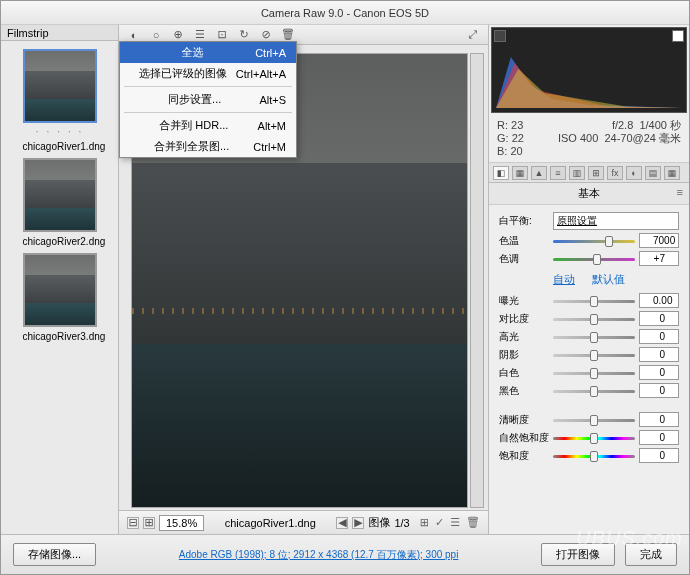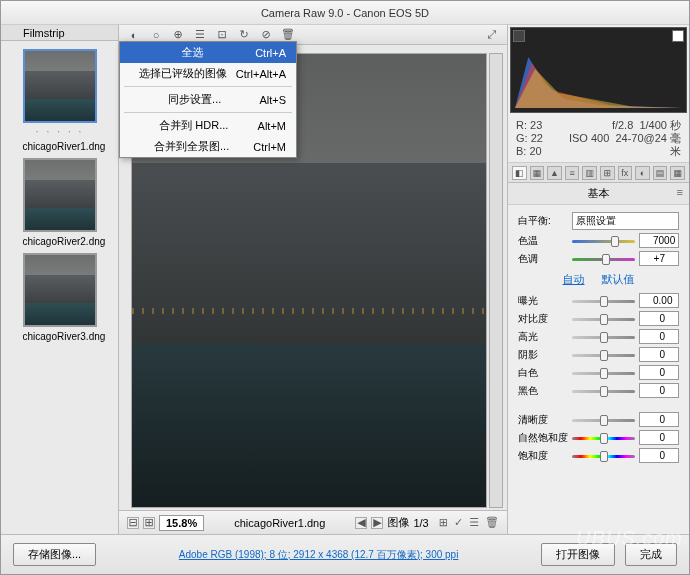--- a/index.html
+++ b/index.html
@@ -1,21 +1,21 @@
 <!DOCTYPE html>
 <html><head>
 <meta charset="utf-8">
 <style>
 *{box-sizing:border-box;margin:0;padding:0;font-family:"Microsoft YaHei",Arial,sans-serif;font-size:11px;}
 body{background:#ededed;width:690px;height:575px;overflow:hidden;position:relative;}
 .win{position:absolute;inset:0;background:#efefef;border:1px solid #999;}
 .title{height:24px;text-align:center;line-height:24px;background:linear-gradient(#f7f7f7,#e6e6e6);border-bottom:1px solid #ccc;color:#333;}
 .body{position:absolute;top:24px;bottom:40px;left:0;right:0;display:flex;}
 .filmstrip{width:118px;border-right:1px solid #bbb;background:#eaeaea;display:flex;flex-direction:column;}
-.fs-head{height:16px;border-bottom:1px solid #bbb;padding-left:22px;line-height:16px;background:#e0e0e0;}
+.fs-head{height:16px;border-bottom:1px solid #bbb;padding-left:6px;line-height:16px;background:#e0e0e0;}
 .thumbs{flex:1;overflow:auto;padding:8px 0;}
 .thumb{margin:0 auto 6px;width:74px;}
 .thumb .imgbox{width:74px;height:74px;border:2px solid #999;background:#3a4448;position:relative;overflow:hidden;}
 .thumb.sel .imgbox{border-color:#5b8dd6;}
 .thumb .sky{position:absolute;top:0;left:0;right:0;height:38%;background:linear-gradient(#6d6f6f,#7e8080);}
 .thumb .bld{position:absolute;top:28%;left:0;right:0;height:45%;background:linear-gradient(#5a5d5f,#3b3e40);}
 .thumb .wtr{position:absolute;bottom:0;left:0;right:0;height:32%;background:linear-gradient(#2f4e54,#1e3337);}
 .thumb .lbl{text-align:center;margin-top:4px;font-size:10px;}
 .thumb .dots{text-align:center;margin-top:2px;color:#888;letter-spacing:2px;}
 .center{flex:1;position:relative;background:#e8e8e8;}
@@ -24,45 +24,45 @@
 .tb-spacer{flex:1;}
 .preview{position:absolute;top:28px;bottom:26px;left:12px;right:20px;border:1px solid #aaa;background:#333;overflow:hidden;}
 .preview .sky{position:absolute;top:0;left:0;right:0;height:38%;background:linear-gradient(#5d5f5e,#6e7070);}
 .preview .bld{position:absolute;top:24%;left:0;right:0;height:48%;background:linear-gradient(#4b4e50,#2d3031);}
 .preview .lights{position:absolute;top:56%;left:0;right:0;height:6px;}
 .preview .lights::before{content:"";position:absolute;inset:0;background:repeating-linear-gradient(90deg,#b98d3f 0 2px,transparent 2px 10px);opacity:.5;}
 .preview .wtr{position:absolute;bottom:0;left:0;right:0;height:36%;background:linear-gradient(#28393d,#151e20);}
 .vscroll{position:absolute;top:28px;bottom:26px;right:4px;width:14px;background:#ddd;border:1px solid #aaa;}
 .statusbar{position:absolute;bottom:0;left:0;right:0;height:24px;background:linear-gradient(#f4f4f4,#e3e3e3);border-top:1px solid #bbb;display:flex;align-items:center;gap:10px;padding:0 8px;}
 .zoom{display:flex;align-items:center;gap:4px;}
-.zoombox{border:1px solid #999;background:#fff;padding:1px 6px;font-weight:bold;}
+.zoombox{border:1px solid #999;background:#fff;padding:1px 6px;}
 .sb-spacer{flex:1;}
 .pagebox{display:flex;align-items:center;gap:4px;}
 .arrow{width:12px;height:12px;display:inline-flex;align-items:center;justify-content:center;color:#555;border:1px solid #aaa;background:#eee;}
 .sb-icons{display:flex;gap:6px;color:#666;}
-.right{width:182px;border-left:1px solid #bbb;background:#eee;display:flex;flex-direction:column;justify-content:space-between;}
+.right{width:201px;border-left:1px solid #bbb;background:#eee;display:flex;flex-direction:column;justify-content:space-between;}
 .histbox{height:86px;background:#232323;position:relative;margin:2px;border:1px solid #555;}
 .hist{position:absolute;bottom:4px;left:4px;right:4px;height:60px;}
 .hist svg{width:100%;height:100%;}
 .warnL,.warnR{position:absolute;top:2px;width:12px;height:12px;border:1px solid #666;}
 .warnL{left:2px;background:#444;}
 .warnR{right:2px;background:#fff;}
 .exif{display:flex;padding:4px 8px;font-size:10px;color:#444;border-bottom:1px solid #ccc;}
 .exif .l{width:52px;line-height:13px;}
 .exif .r{flex:1;text-align:right;line-height:13px;}
 .tabrow{height:20px;border-bottom:1px solid #bbb;background:#e2e2e2;display:flex;align-items:center;padding:0 4px;gap:3px;}
 .tab{width:16px;height:14px;border:1px solid #aaa;background:#d8d8d8;display:flex;align-items:center;justify-content:center;font-size:9px;color:#555;}
 .tab.act{background:#f8f8f8;}
 .panel-title{text-align:center;padding:3px 0;background:#e6e6e6;border-bottom:1px solid #ccc;position:relative;}
 .panel-title .menu{position:absolute;right:6px;top:3px;color:#666;}
 .panel-body{flex:1;overflow:auto;padding:4px 6px;}
 .row{display:flex;align-items:center;margin:3px 4px;gap:4px;}
 .row .lbl{width:50px;font-size:10px;}
 .row .val{width:40px;border:1px solid #999;background:#fff;padding:1px 13px;font-size:10px;text-align:right;}
-.row .sel{flex:1;border:1px solid #999;background:#fff;padding:1px 3px;font-size:10px;}
+.row .sel{flex:1;border:1px solid #999;background:#fff;padding:1px 3px;font-size:10px;text-decoration:underline;}
 .slider{flex:1;height:12px;position:relative;}
 .slider .track{position:absolute;top:5px;left:0;right:0;height:3px;background:linear-gradient(90deg,#ccc,#888);border-radius:2px;}
 .slider.temp .track{background:linear-gradient(90deg,#3a6fd8,#d8c23a);}
 .slider.tint .track{background:linear-gradient(90deg,#3ab03a,#c83ac8);}
 .slider.clr .track{background:linear-gradient(90deg,#888,#f00,#ff0,#0f0,#0ff,#00f,#f0f,#888);}
 .slider .thumb{position:absolute;top:1px;width:8px;height:11px;background:#f4f4f4;border:1px solid #777;border-radius:2px;transform:translateX(-50%);}
 .linkrow{text-align:center;margin:6px 0;color:#1169c9;}
 .linkrow span{cursor:pointer;}
 .linkrow .a1{text-decoration:underline;margin-right:14px;}
 .footer{position:absolute;bottom:0;left:0;right:0;height:40px;background:linear-gradient(#f0f0f0,#e2e2e2);border-top:1px solid #bbb;display:flex;align-items:center;padding:0 12px;}

